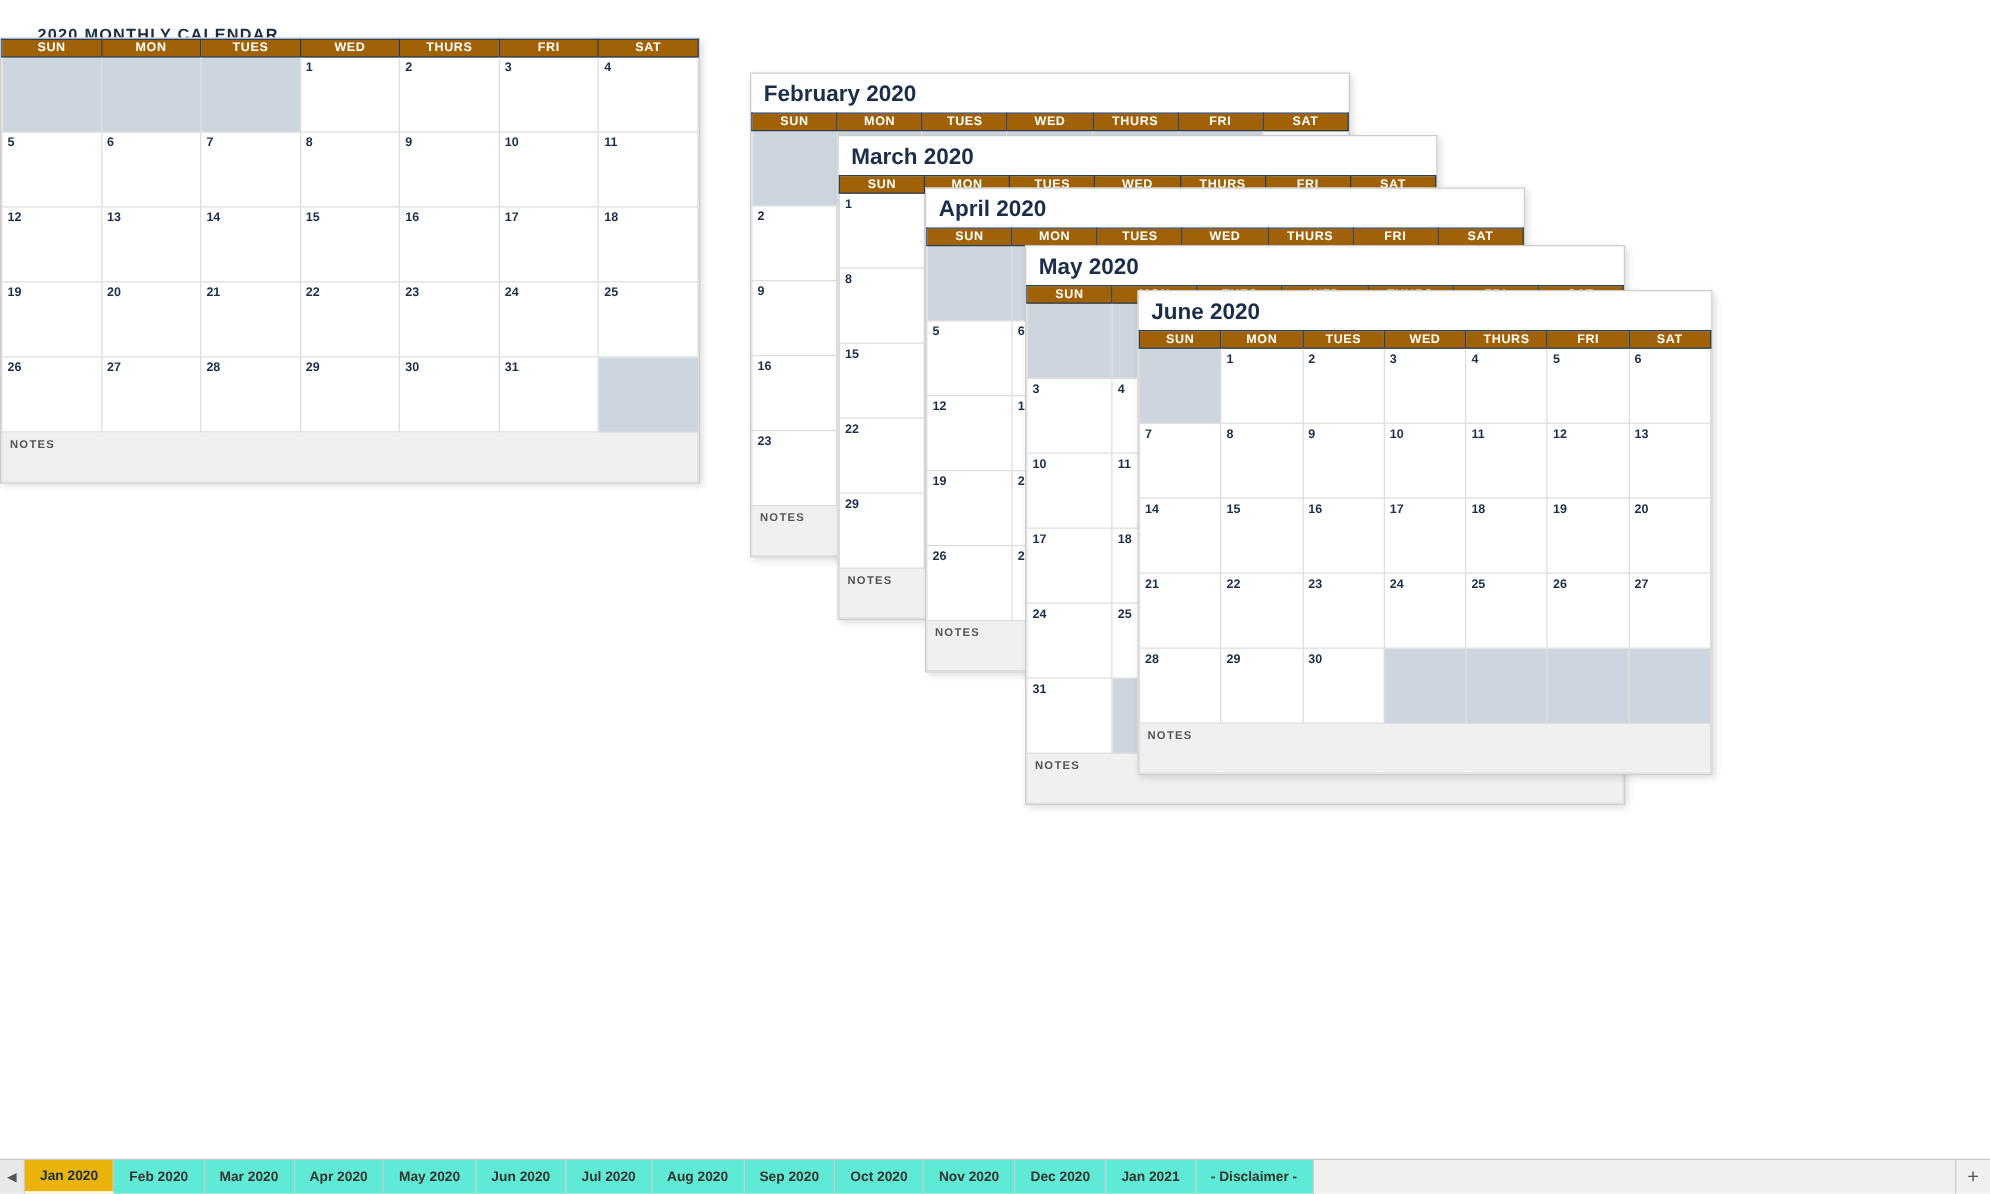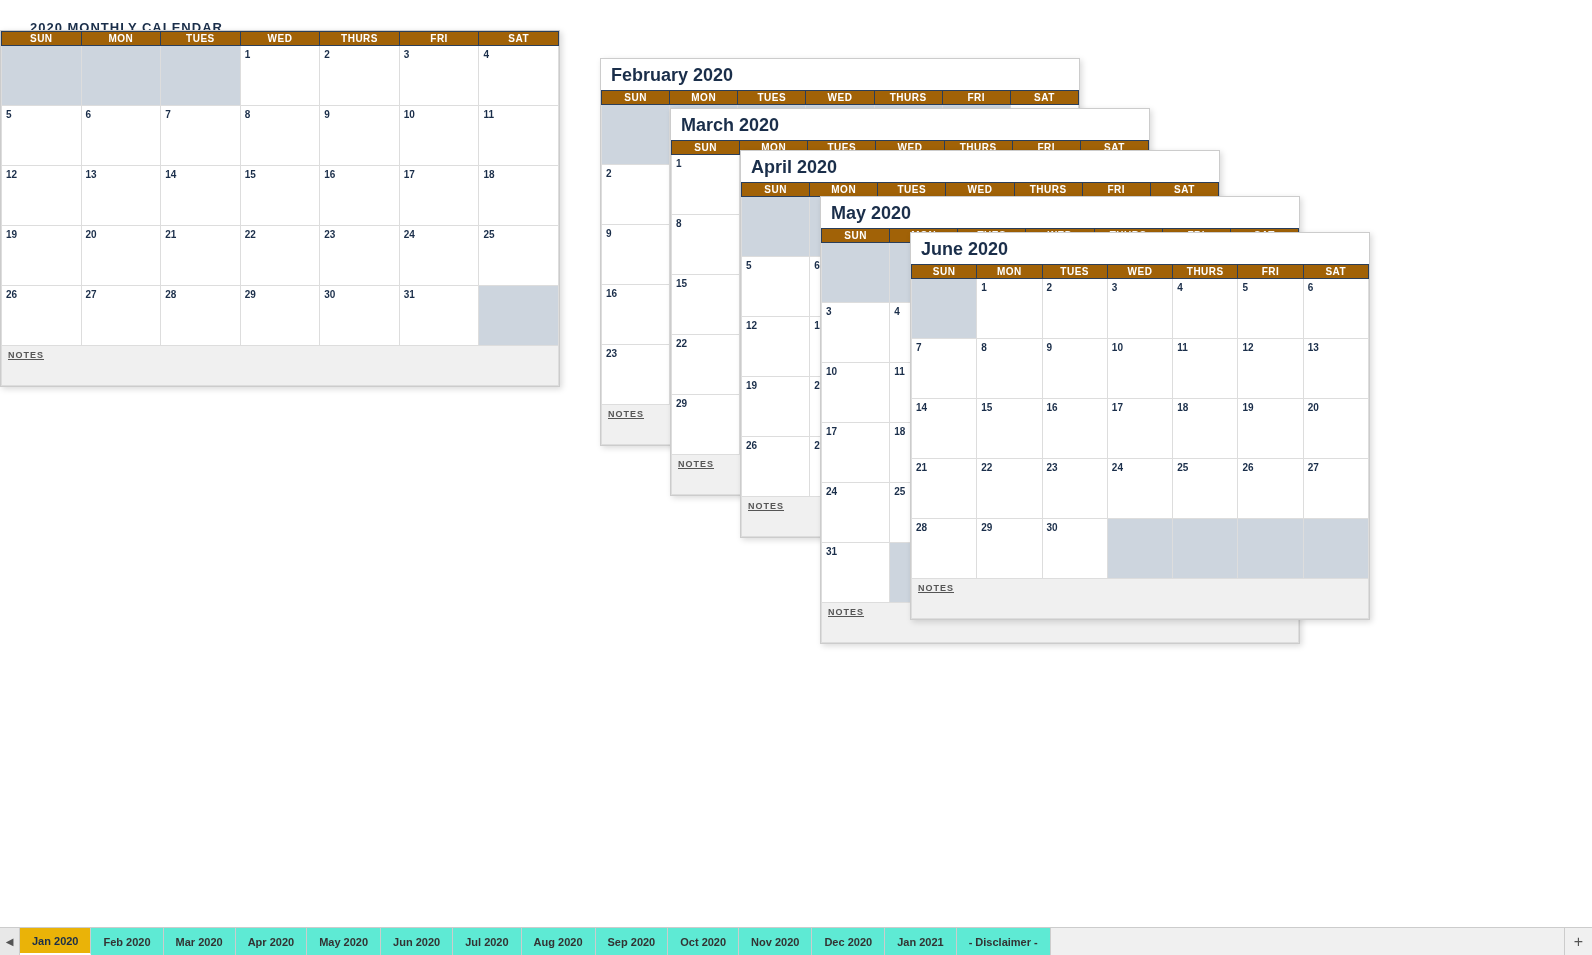--- a/index.html
+++ b/index.html
@@ -87,21 +87,20 @@
 
     .notes-row td {
       background: #f0f0f0;
       font-size: 9px;
       font-weight: 700;
       letter-spacing: 1px;
       color: #555;
       height: 40px;
       vertical-align: top;
       padding: 4px 6px;
-      text-decoration: underline;
     }
 
     
     .tab-bar {
       height: 28px;
       background: #f0f0f0;
       border-top: 1px solid #ccc;
       display: flex;
       align-items: stretch;
       font-size: 11px;

